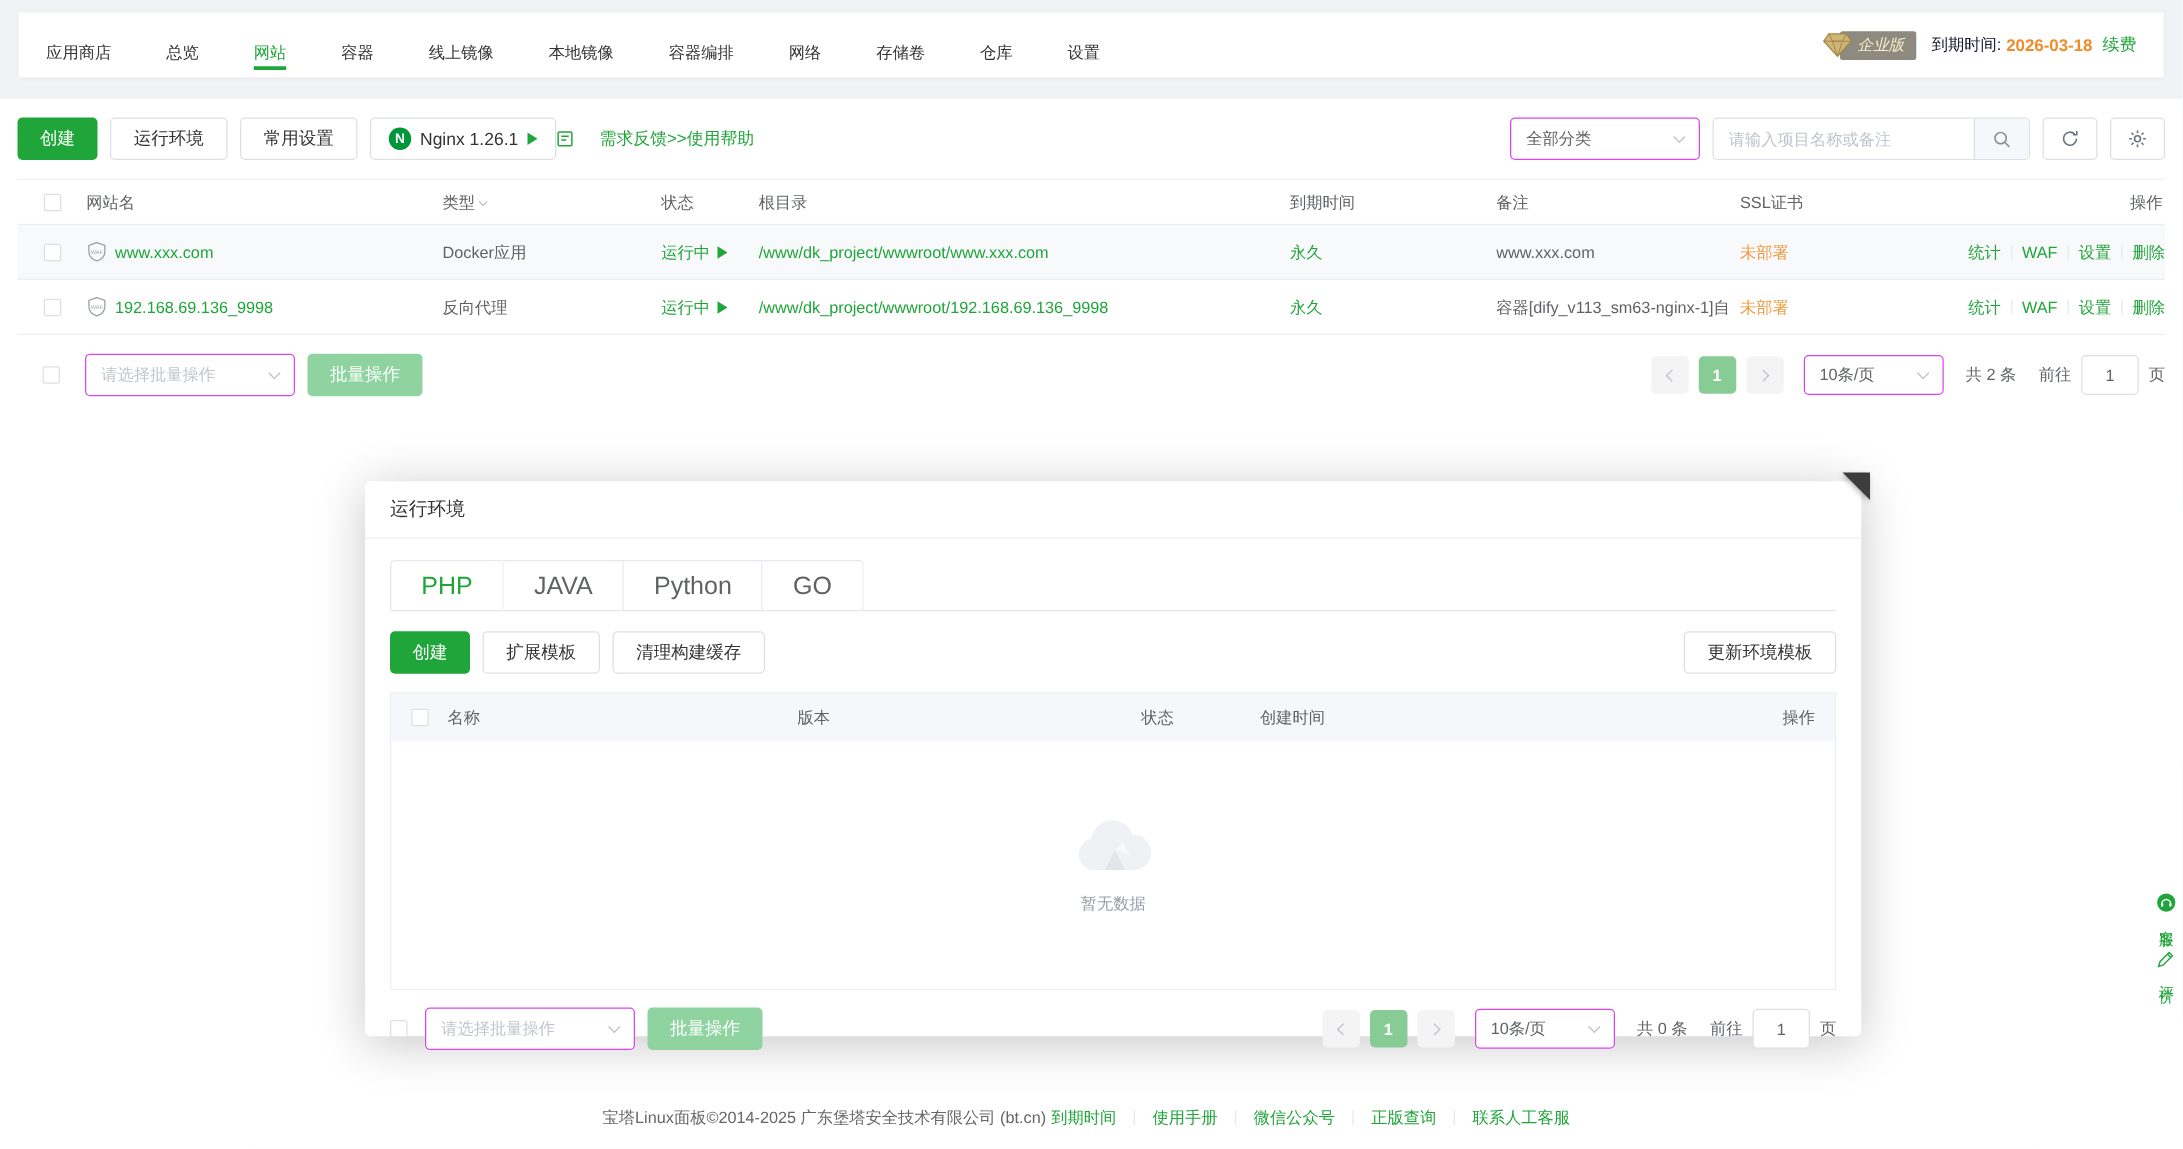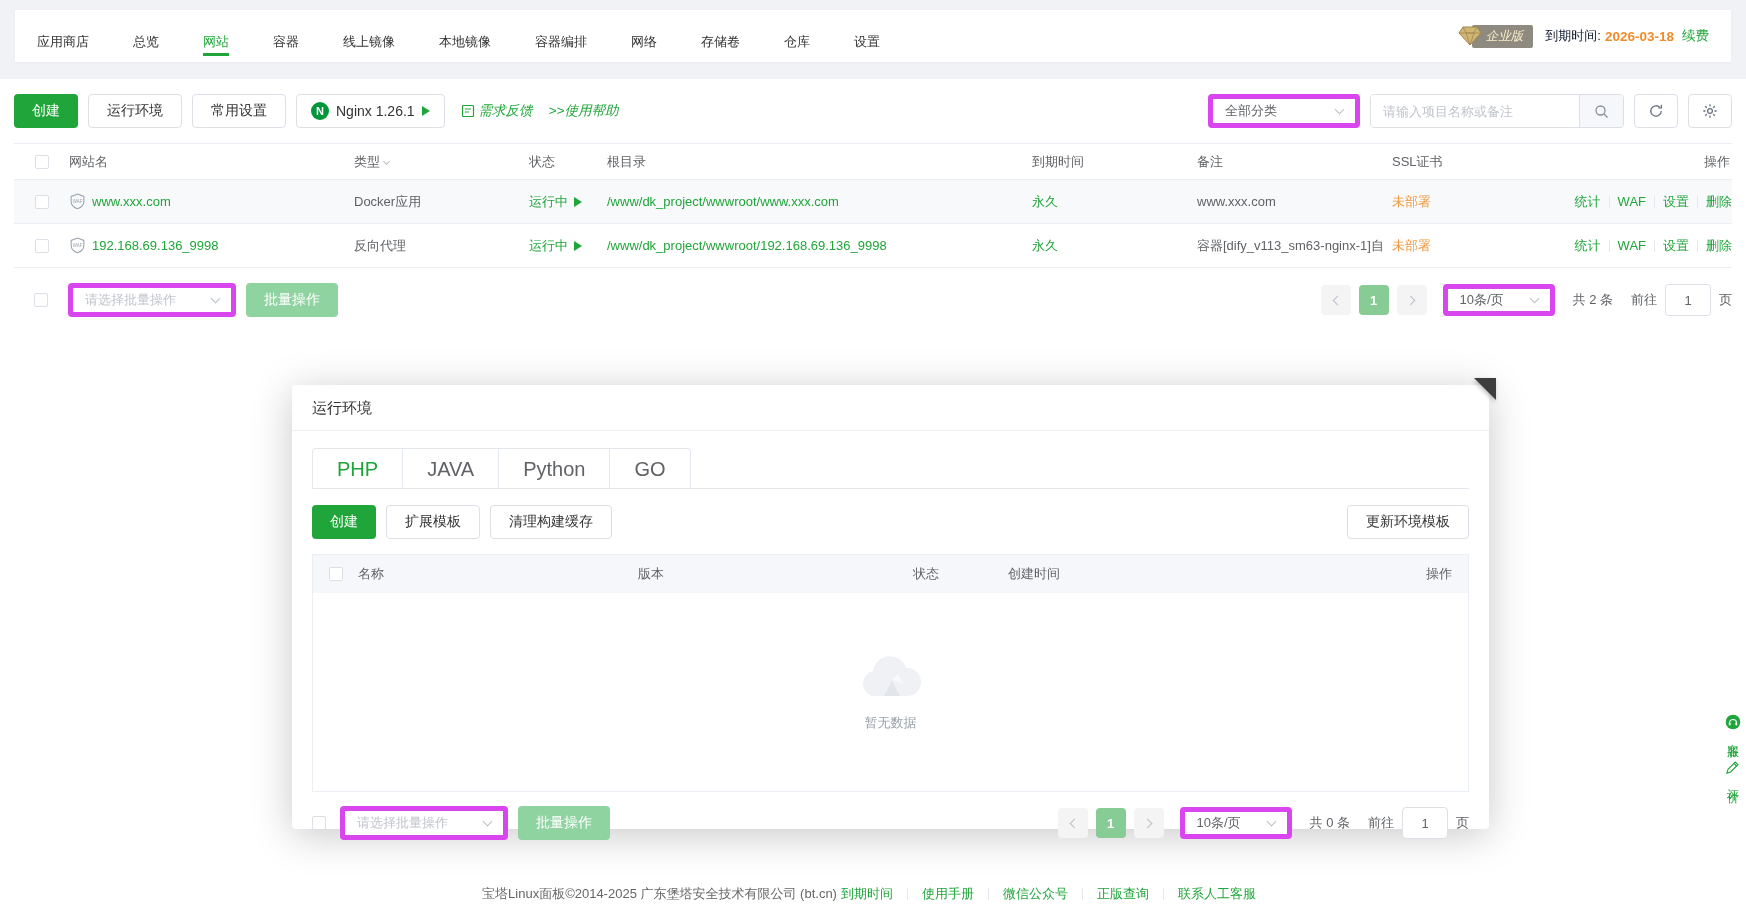--- a/index.html
+++ b/index.html
@@ -20,24 +20,24 @@
   .main { position:absolute; top:79px; left:0; right:0; bottom:0; background:#fff; padding:15px 14px; }
 
   .toolbar { display:flex; align-items:center; }
   .btn { height:34px; border-radius:4px; font-size:14px; display:inline-flex; align-items:center; justify-content:center; cursor:pointer; padding:0 18px; white-space:nowrap; }
   .btn-primary { background:#20a53a; color:#fff; border:none; }
   .btn-plain { background:#fff; border:1px solid #dcdfe6; color:#333; margin-left:10px; }
   .btn-batch { background:#8fd3a0; color:#fff; border:none; margin-left:10px; }
   .nginx-btn { gap:7px; padding:0 14px; }
   .nginx-n { width:18px; height:18px; border-radius:50%; background:#009639; color:#fff; font-weight:bold; font-size:11px; display:inline-flex; align-items:center; justify-content:center; }
   .play { width:0; height:0; border-left:8px solid #20a53a; border-top:5px solid transparent; border-bottom:5px solid transparent; display:inline-block; }
-  .toolbar-link { color:#20a53a; font-size:13.5px; margin-left:16px; display:inline-flex; align-items:center; gap:4px; cursor:pointer; white-space:nowrap;font-style:italic; }
+  .toolbar-link { color:#20a53a; font-size:13.5px; display:inline-flex; align-items:center; gap:21px; cursor:pointer; white-space:nowrap; }
   .toolbar-right { margin-left:auto; display:flex; align-items:center; gap:10px; }
 
-  .select { height:34px; border:5px solid #d946ef; border-radius:4px; background:#fff; display:inline-flex; align-items:center; justify-content:space-between; padding:0 12px; color:#606266; font-size:13px; cursor:pointer; }
+  .select { height:34px; border:1px solid #d946ef; border-radius:4px; background:#fff; display:inline-flex; align-items:center; justify-content:space-between; padding:0 12px; color:#606266; font-size:13px; cursor:pointer; }
   .select.placeholder { color:#c0c4cc; }
   .chev { display:inline-block; width:7px; height:7px; border-left:1.5px solid #b9bfc9; border-bottom:1.5px solid #b9bfc9; }
   .chev-down { transform:rotate(-45deg); margin-top:-3px; }
   .chev-left { transform:rotate(45deg); margin-left:3px; }
   .chev-right { transform:rotate(-135deg); margin-right:3px; }
   .caret-sm { display:inline-block; width:5px; height:5px; border-left:1.2px solid #b9bfc9; border-bottom:1.2px solid #b9bfc9; transform:rotate(-45deg); margin-left:4px; margin-bottom:2px; }
 
   .search-box { display:flex; height:34px; border:1px solid #dcdfe6; border-radius:4px; overflow:hidden; background:#fff; }
   .search-box input { border:none; outline:none; width:208px; padding:0 12px; font-size:13px; color:#606266; font-family:"Liberation Sans","DejaVu Sans",sans-serif; }
   .search-box input::placeholder { color:#c0c4cc; }

